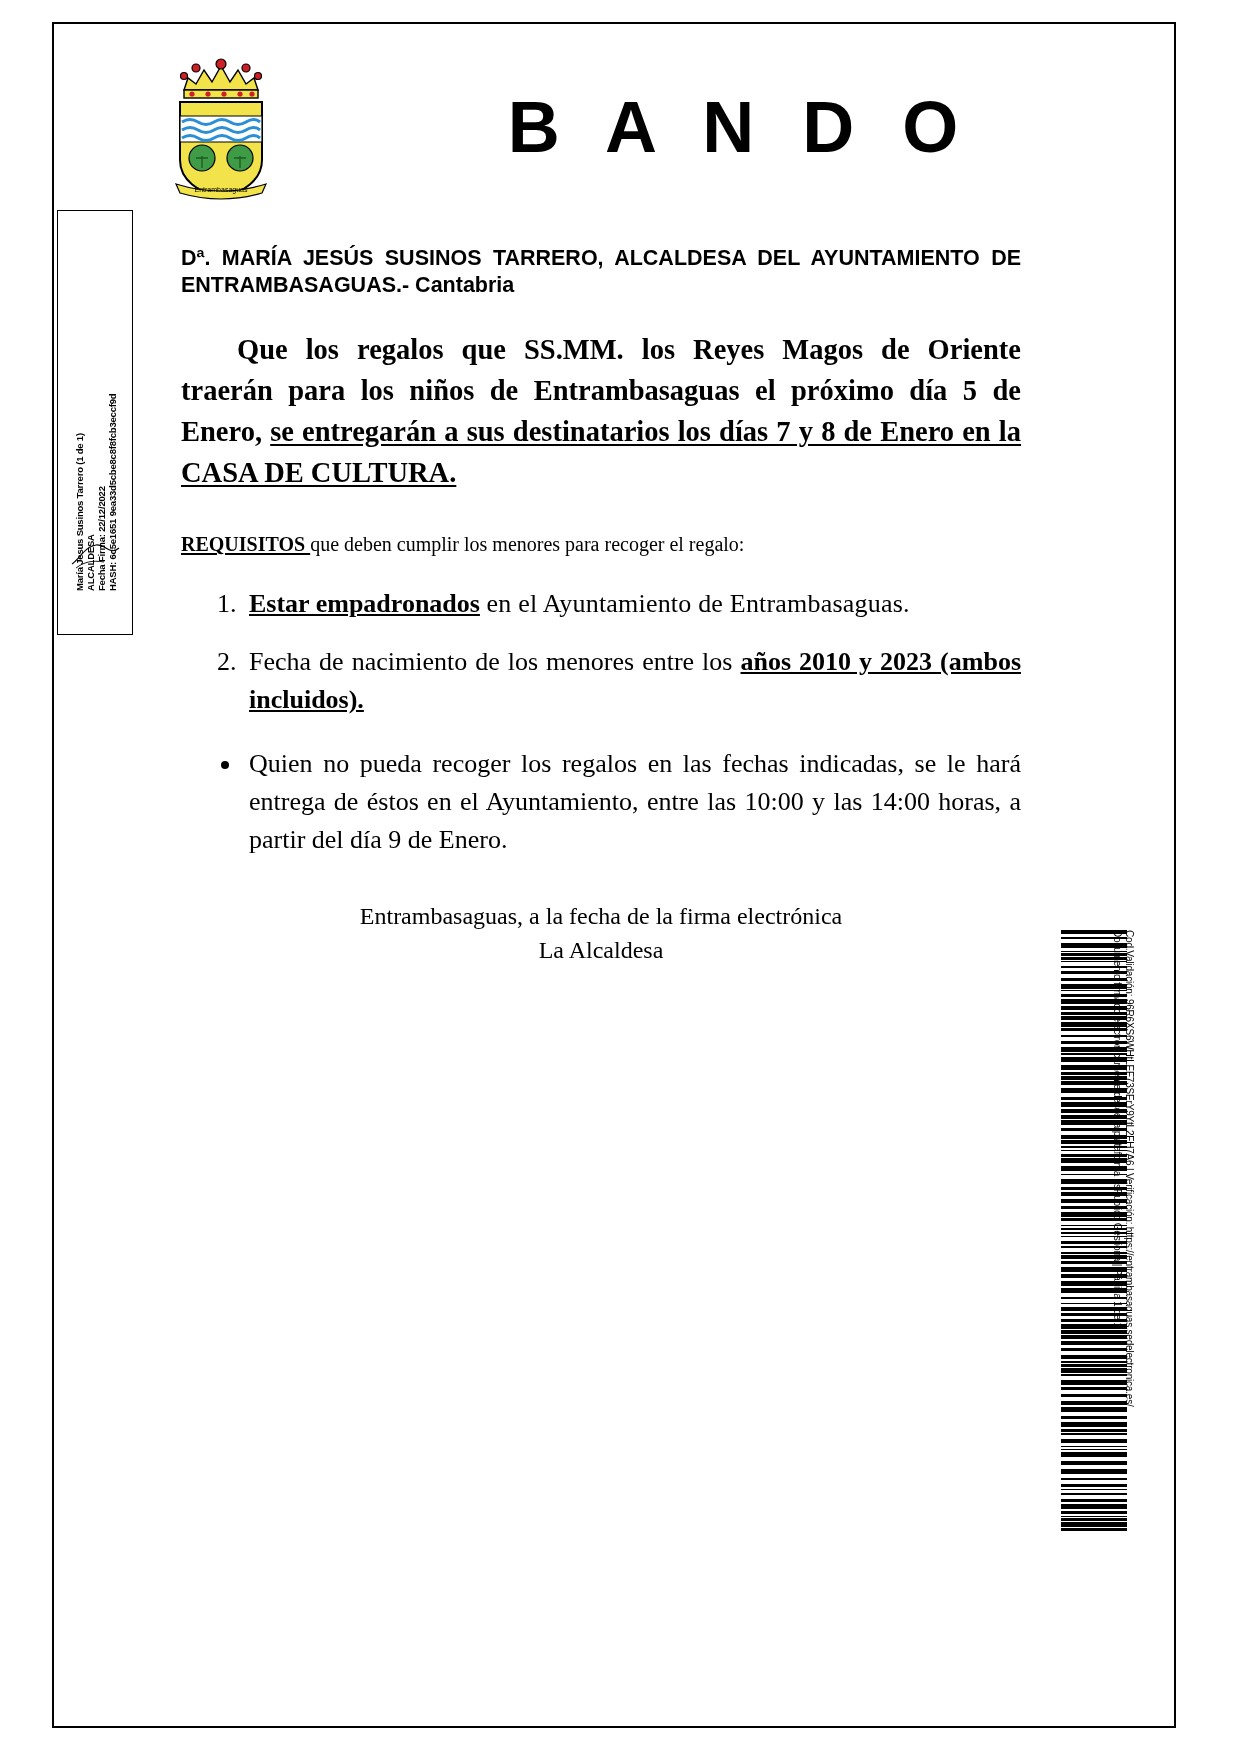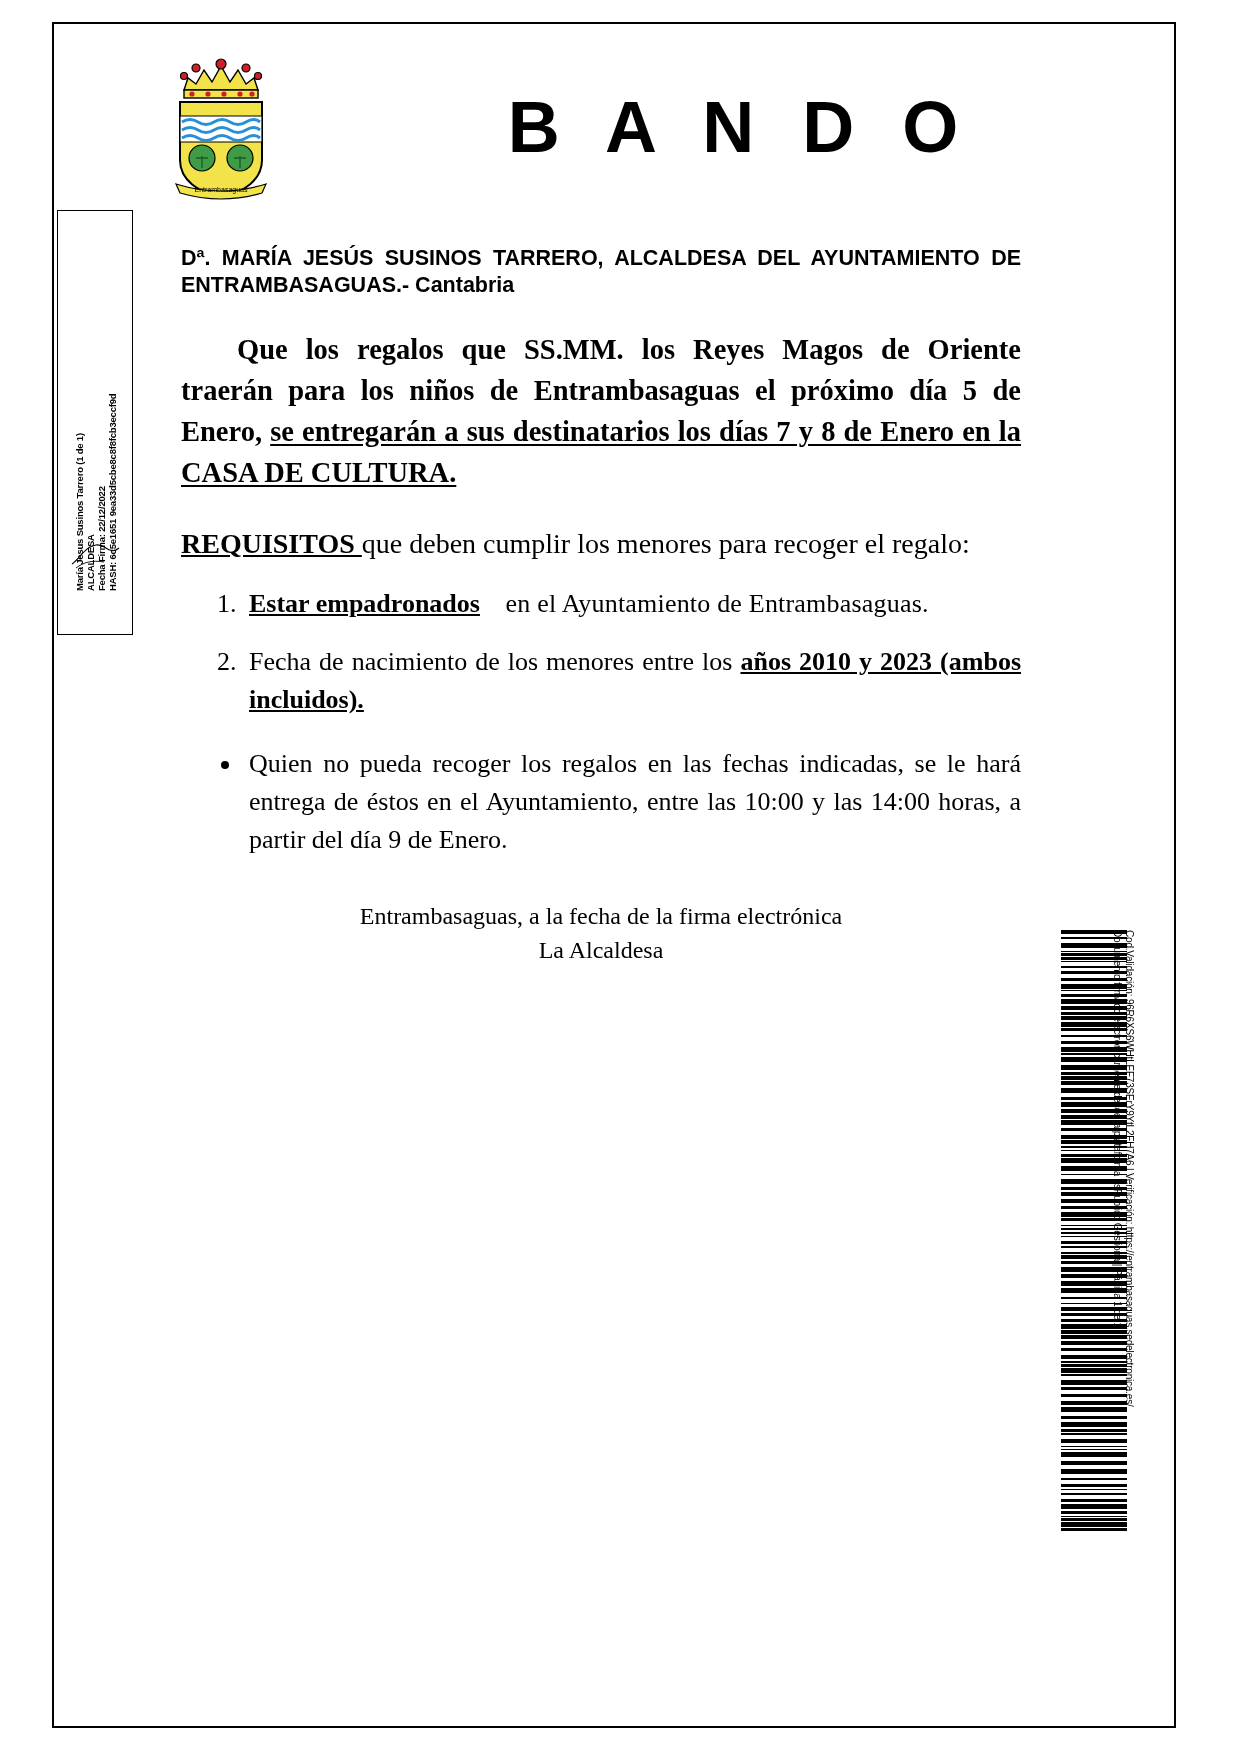--- a/index.html
+++ b/index.html
@@ -134,32 +134,32 @@
     margin: 0;
     padding-left: 58px;
     font-size: 26px;
     line-height: 38px;
   }
   ul.dates { margin-top: 26px; }
   ul.dates li { margin-bottom: 22px; text-align: justify; text-align-last: left; padding-left: 6px; }
   ul.dates li b { text-decoration: underline; text-underline-offset: 2px; }
 
   .req-head {
-    font-size: 28px;
+    font-size: 20px;
     line-height: 38px;
     margin: 32px 0 0 0;
     text-align: justify;
     text-align-last: left;
   }
   .req-head .u { font-weight: bold; text-decoration: underline; text-underline-offset: 2px; }
 
   ol.reqs { margin-top: 22px; counter-reset: item; padding-left: 62px; }
   ol.reqs li { margin-bottom: 20px; text-align: justify; text-align-last: left; padding-left: 6px; }
   ol.reqs li b { text-decoration: underline; text-underline-offset: 2px; }
-  ol.reqs li .sp { letter-spacing: 0.2px; margin-left: 19px; }
+  ol.reqs li .sp { letter-spacing: 0.2px; }
 
   ul.note { margin-top: 26px; padding-left: 62px; }
   ul.note li { text-align: justify; text-align-last: left; padding-left: 6px; }
 
   .closing {
     margin-top: 40px;
     text-align: center;
     font-size: 24px;
     line-height: 34px;
   }

